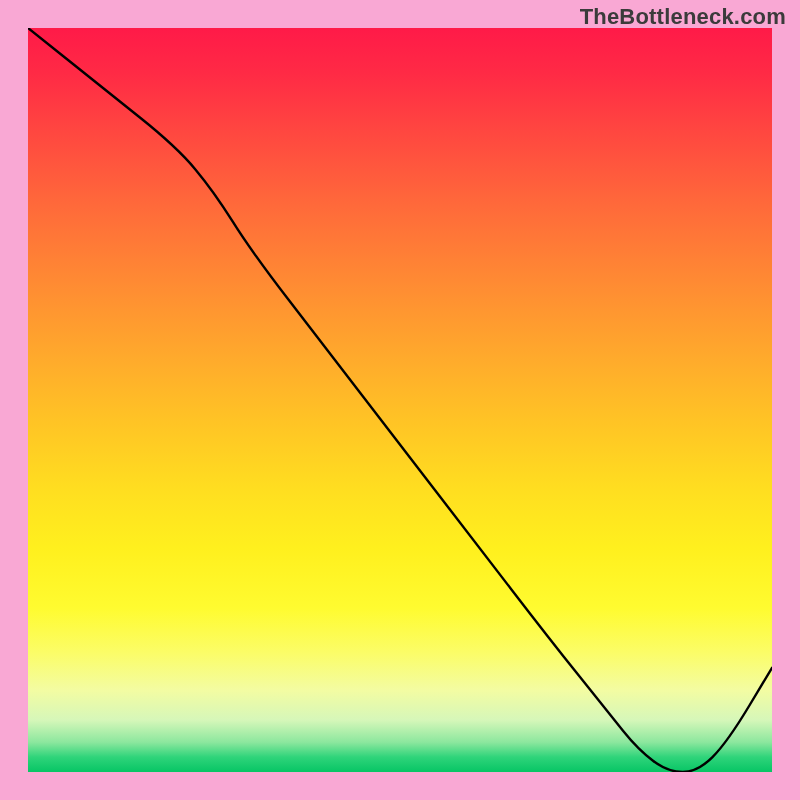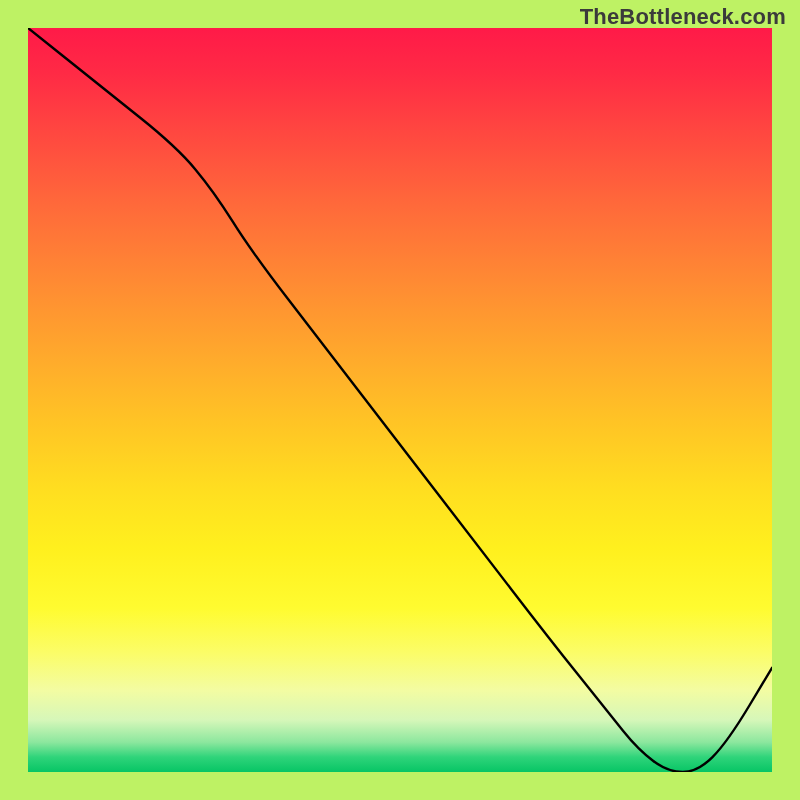--- a/index.html
+++ b/index.html
@@ -8,21 +8,21 @@
     width: 800px;
     height: 800px;
     background: #000;
     overflow: hidden;
     font-family: Arial, Helvetica, sans-serif;
   }
   .frame {
     position: relative;
     width: 800px;
     height: 800px;
-    background: #bef264;
+    background: #f9a8d4;
   }
   .watermark {
     position: absolute;
     top: 4px;
     right: 14px;
     color: #3b3b3b;
     font-size: 22px;
     font-weight: 600;
     letter-spacing: 0.2px;
     user-select: none;

